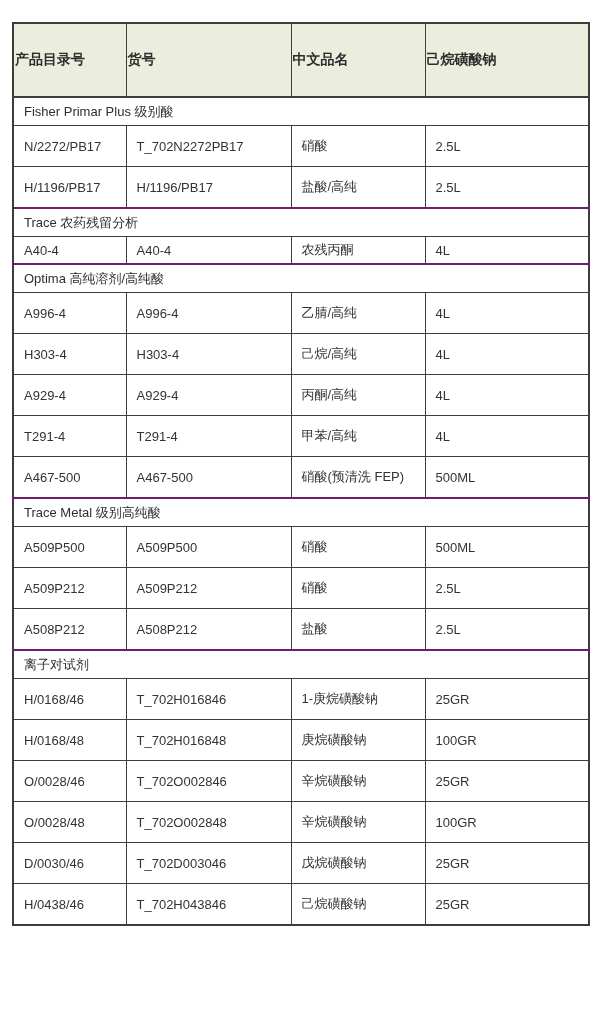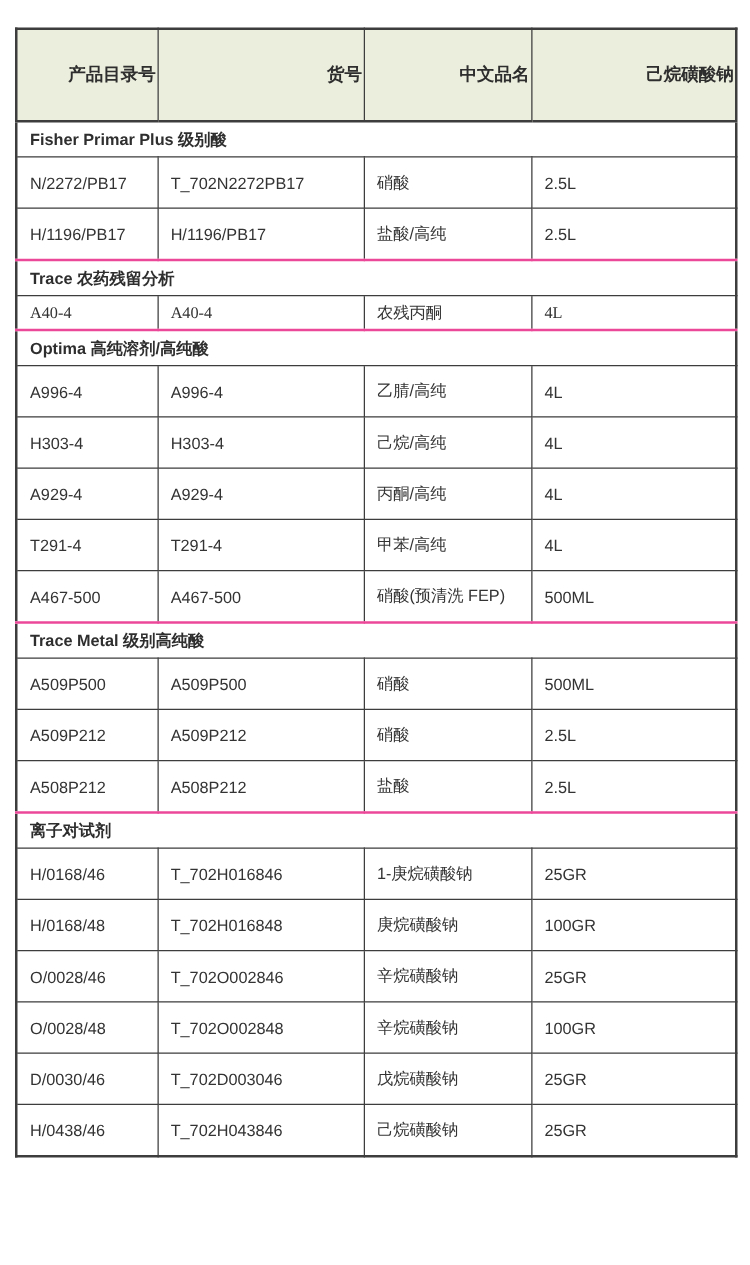--- a/index.html
+++ b/index.html
@@ -32,46 +32,45 @@
   table.catalog col.c3 { width: 134px; }
   table.catalog col.c4 { width: 164px; }
 
   table.catalog th {
     height: 70px;
     background: #ebeedc;
     border: 1px solid #3d3d3d;
     border-bottom: 2px solid #3d3d3d;
     font-size: 14px;
     font-weight: bold;
-    text-align: right;
+    text-align: left;
     vertical-align: middle;
     color: #2e2e2e;
   }
   table.catalog td {
     border: 1px solid #3d3d3d;
     font-size: 13px;
     vertical-align: middle;
     padding: 0 6px 0 10px;
     white-space: nowrap;
     overflow: hidden;
   }
   tr.section-row td {
     height: 27px;
-    font-weight: bold;
+    font-weight: normal;
     color: #2e2e2e;
-    border-top: 2px solid #ec4899;
+    border-top: 2px solid #701a75;
     background: #ffffff;
   }
   tr.data-row td {
     height: 40px;
     background: #ffffff;
   }
   tr.data-row.compact td {
     height: 26px;
-    font-family: Liberation Serif, serif;
   }
 </style>
 </head>
 <body>
 
 <div class="page">
   <div class="table-wrap">
     <table class="catalog">
       <colgroup>
         <col class="c1">

